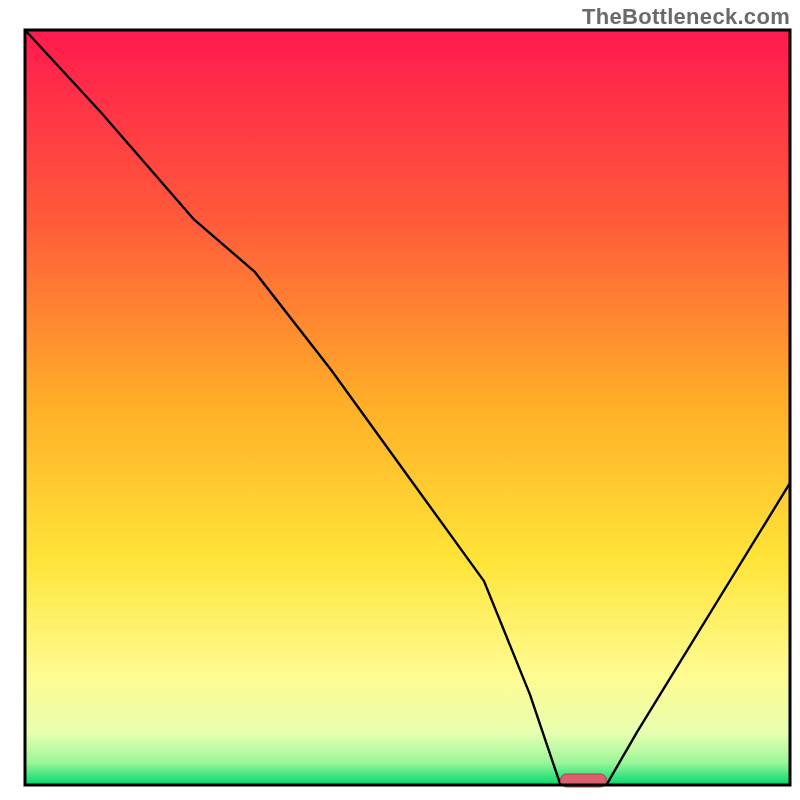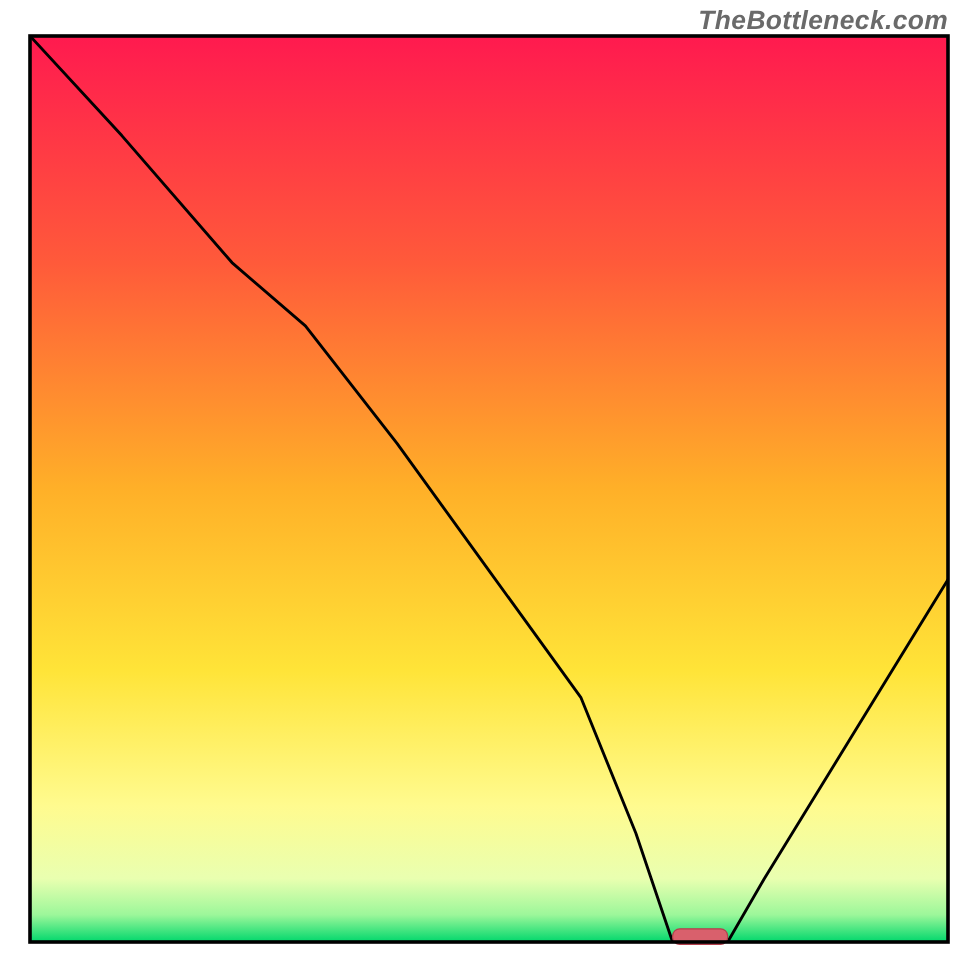--- a/index.html
+++ b/index.html
@@ -17,21 +17,20 @@
   }
   .watermark {
     position: absolute;
     top: 4px;
     right: 10px;
     font-size: 22px;
     font-weight: bold;
     color: #6a6a6a;
     letter-spacing: 0.3px;
     z-index: 10;
-    font-style: italic;
   }
   svg.chart {
     position: absolute;
     top: 0;
     left: 0;
   }
 </style>
 </head>
 <body>
 

